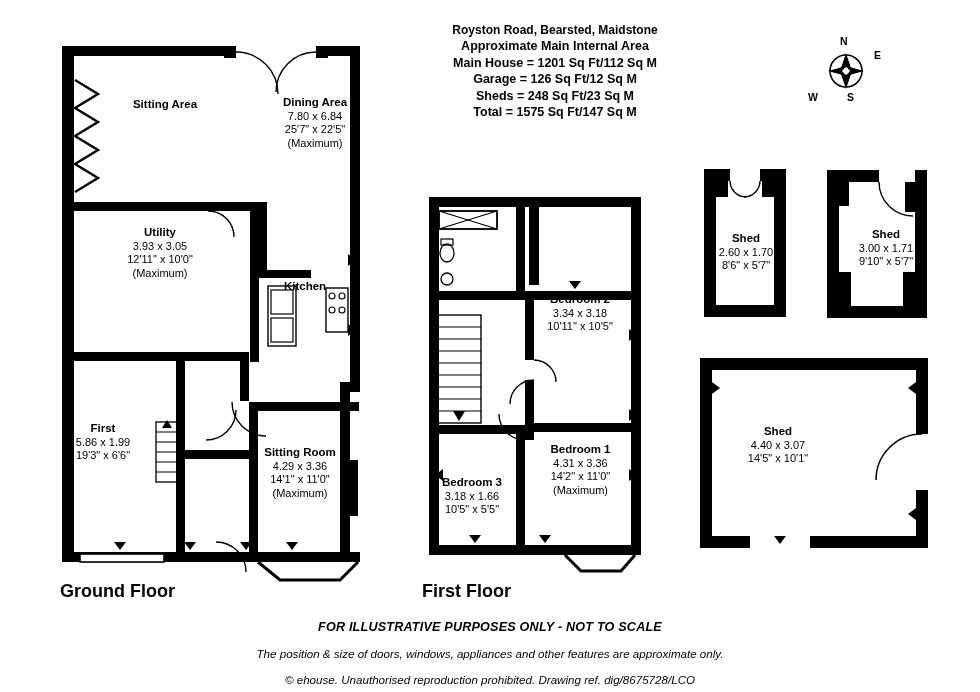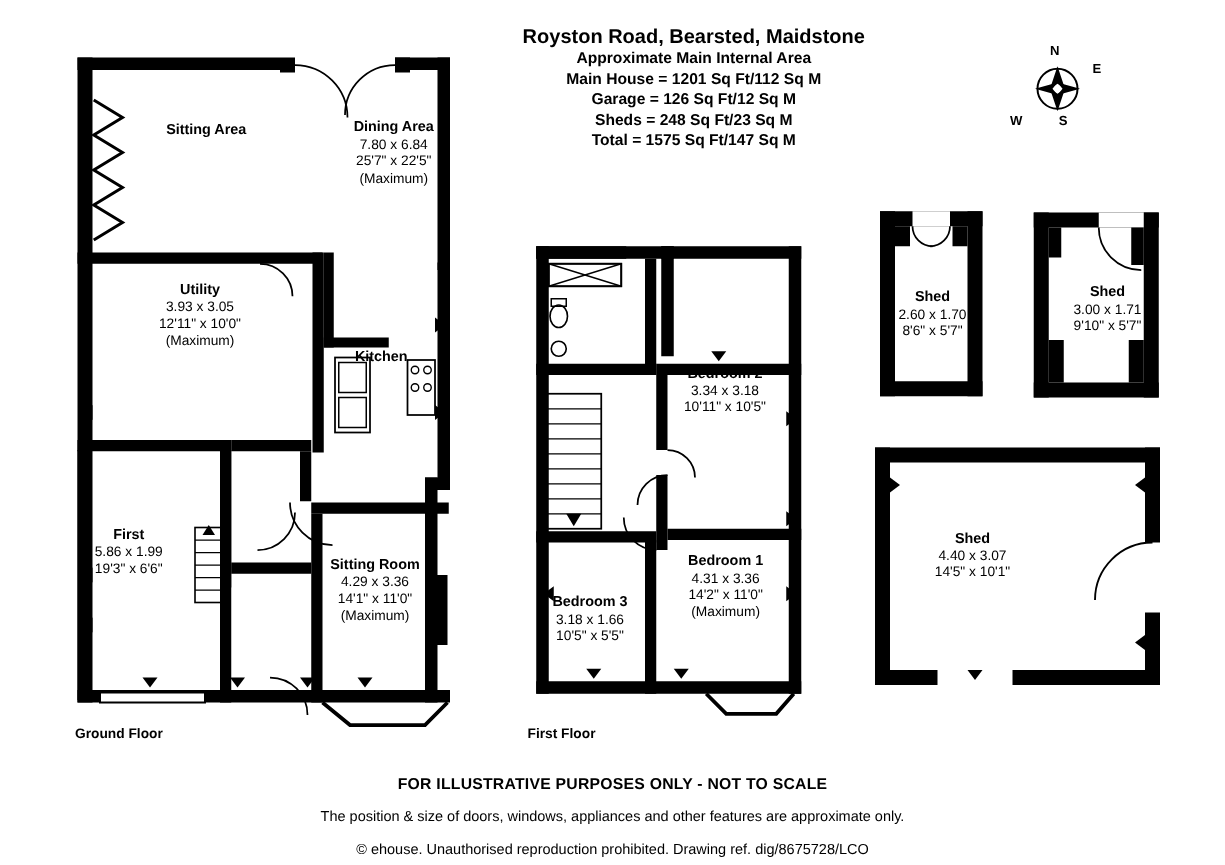--- a/index.html
+++ b/index.html
@@ -26,21 +26,21 @@
   
   #title-block {
     left: 395px;
     top: 22px;
     width: 320px;
     text-align: center;
     font-weight: bold;
     font-size: 12.5px;
     line-height: 16.4px;
   }
-  #title-block .addr { font-size: 16px; }
+  #title-block .addr { font-size: 12px; }
 
   
   #compass {
     left: 800px;
     top: 35px;
     width: 92px;
     height: 72px;
   }
   #compass .lbl {
     position: absolute;
@@ -57,29 +57,30 @@
     position: absolute;
     text-align: center;
     font-size: 11px;
     line-height: 13.5px;
     color: #000;
   }
   .roomlabel .nm { font-weight: bold; font-size: 11.5px; }
   .floor-caption {
     position: absolute;
     font-weight: bold;
-    font-size: 11px;
+    font-size: 18px;
   }
 
   
   #footer {
     left: 0;
     top: 620px;
     width: 980px;
     text-align: center;
+    font-style: italic;
   }
   #footer .l1 {
     font-weight: bold;
     font-size: 12.6px;
     letter-spacing: 0.2px;
   }
   #footer .l2, #footer .l3 {
     font-size: 11.6px;
     margin-top: 13px;
   }

